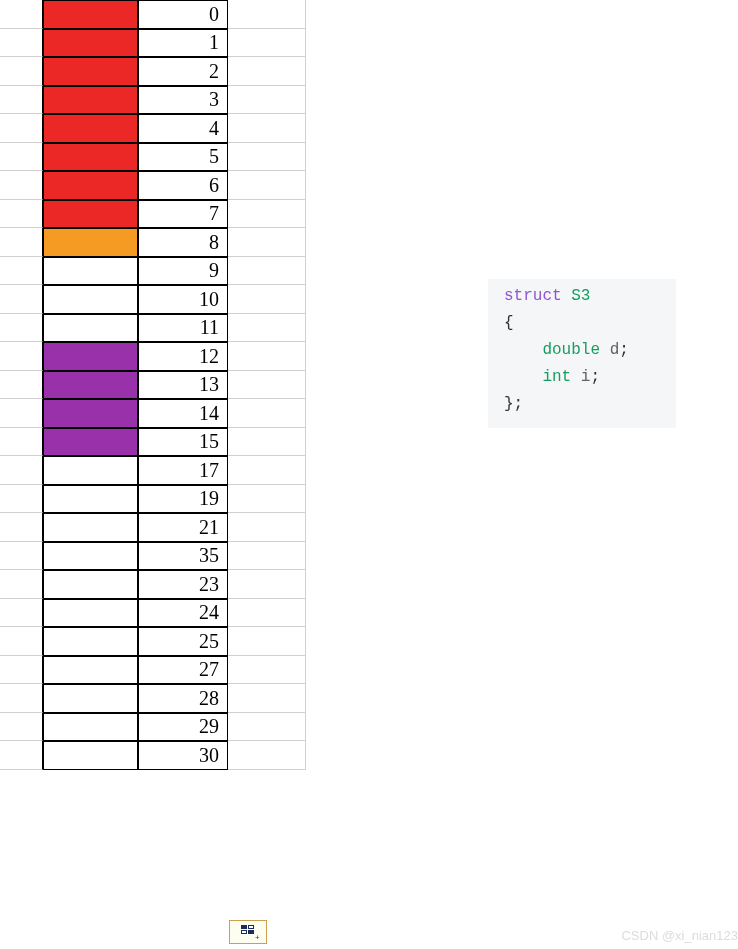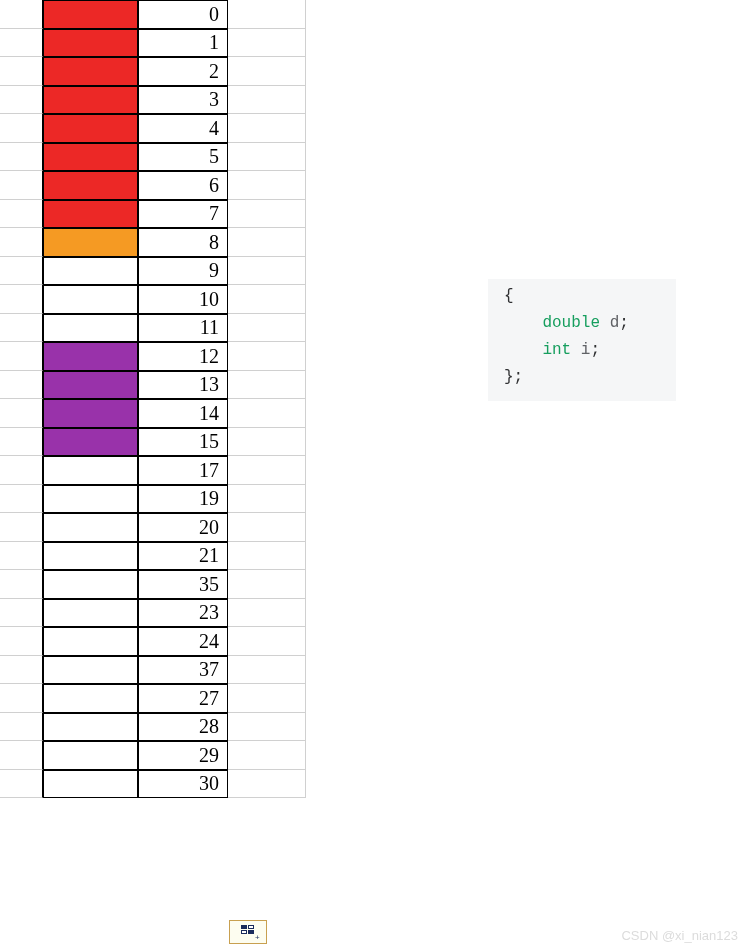--- a/index.html
+++ b/index.html
@@ -208,26 +208,20 @@
     </div>
     <div class="row">
       <div class="gutter"></div>
       <div class="colorcell white"></div>
       <div class="numcell">19</div>
       <div class="tailcell"></div>
     </div>
     <div class="row">
       <div class="gutter"></div>
       <div class="colorcell white"></div>
-      <div class="numcell">20</div>
-      <div class="tailcell"></div>
-    </div>
-    <div class="row">
-      <div class="gutter"></div>
-      <div class="colorcell white"></div>
       <div class="numcell">21</div>
       <div class="tailcell"></div>
     </div>
     <div class="row">
       <div class="gutter"></div>
       <div class="colorcell white"></div>
       <div class="numcell">35</div>
       <div class="tailcell"></div>
     </div>
     <div class="row">
@@ -238,21 +232,21 @@
     </div>
     <div class="row">
       <div class="gutter"></div>
       <div class="colorcell white"></div>
       <div class="numcell">24</div>
       <div class="tailcell"></div>
     </div>
     <div class="row">
       <div class="gutter"></div>
       <div class="colorcell white"></div>
-      <div class="numcell">37</div>
+      <div class="numcell">25</div>
       <div class="tailcell"></div>
     </div>
     <div class="row">
       <div class="gutter"></div>
       <div class="colorcell white"></div>
       <div class="numcell">27</div>
       <div class="tailcell"></div>
     </div>
     <div class="row">
       <div class="gutter"></div>
@@ -268,20 +262,24 @@
     </div>
     <div class="row">
       <div class="gutter"></div>
       <div class="colorcell white"></div>
       <div class="numcell">30</div>
       <div class="tailcell"></div>
     </div>
   </div>
 
 <div class="code-block">
+  <div>
+    <span class="kw">struct</span>
+    <span> </span><span class="typ">S3</span>
+  </div>
   <div><span>{</span></div>
   <div>&nbsp;&nbsp;&nbsp;&nbsp;<span class="typ">double</span> <span class="ident">d</span>;</div>
   <div>&nbsp;&nbsp;&nbsp;&nbsp;<span class="typ">int</span> <span class="ident">i</span>;</div>
   <div><span>};</span></div>
 </div>
 
 <div class="fill-handle">
   <div class="fill-handle-icon">
     <div class="fh-sq navy" style="left:0;top:0;"></div>
     <div class="fh-sq wht" style="left:7px;top:0;"></div>

